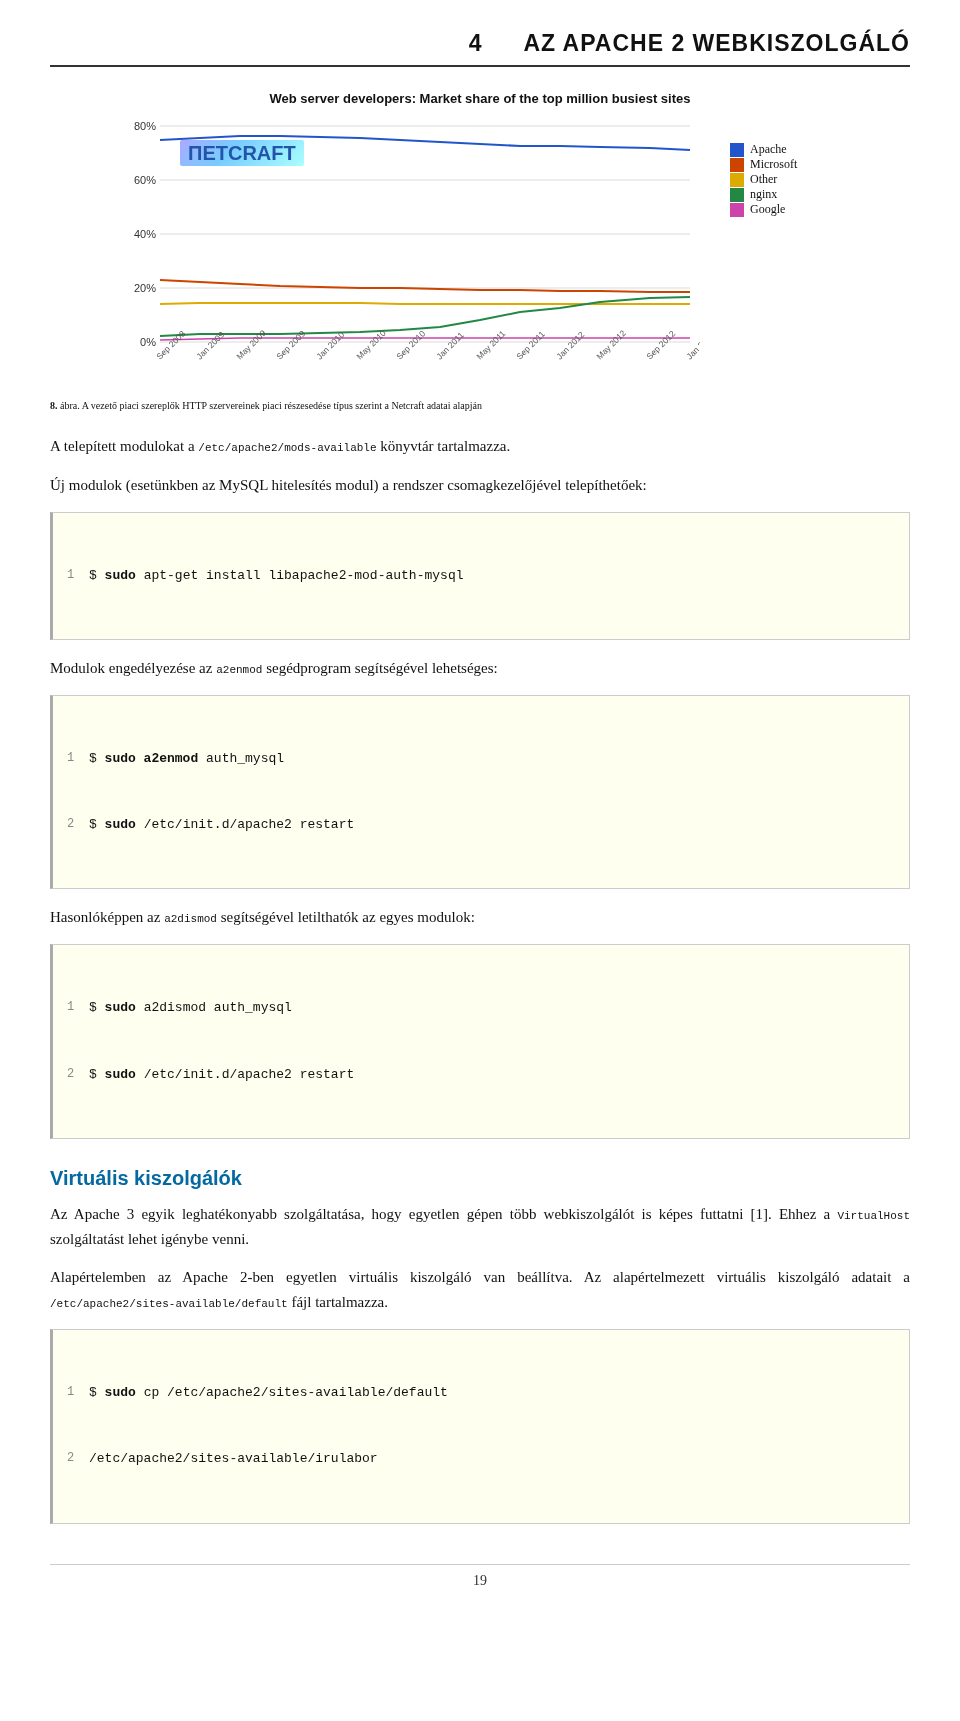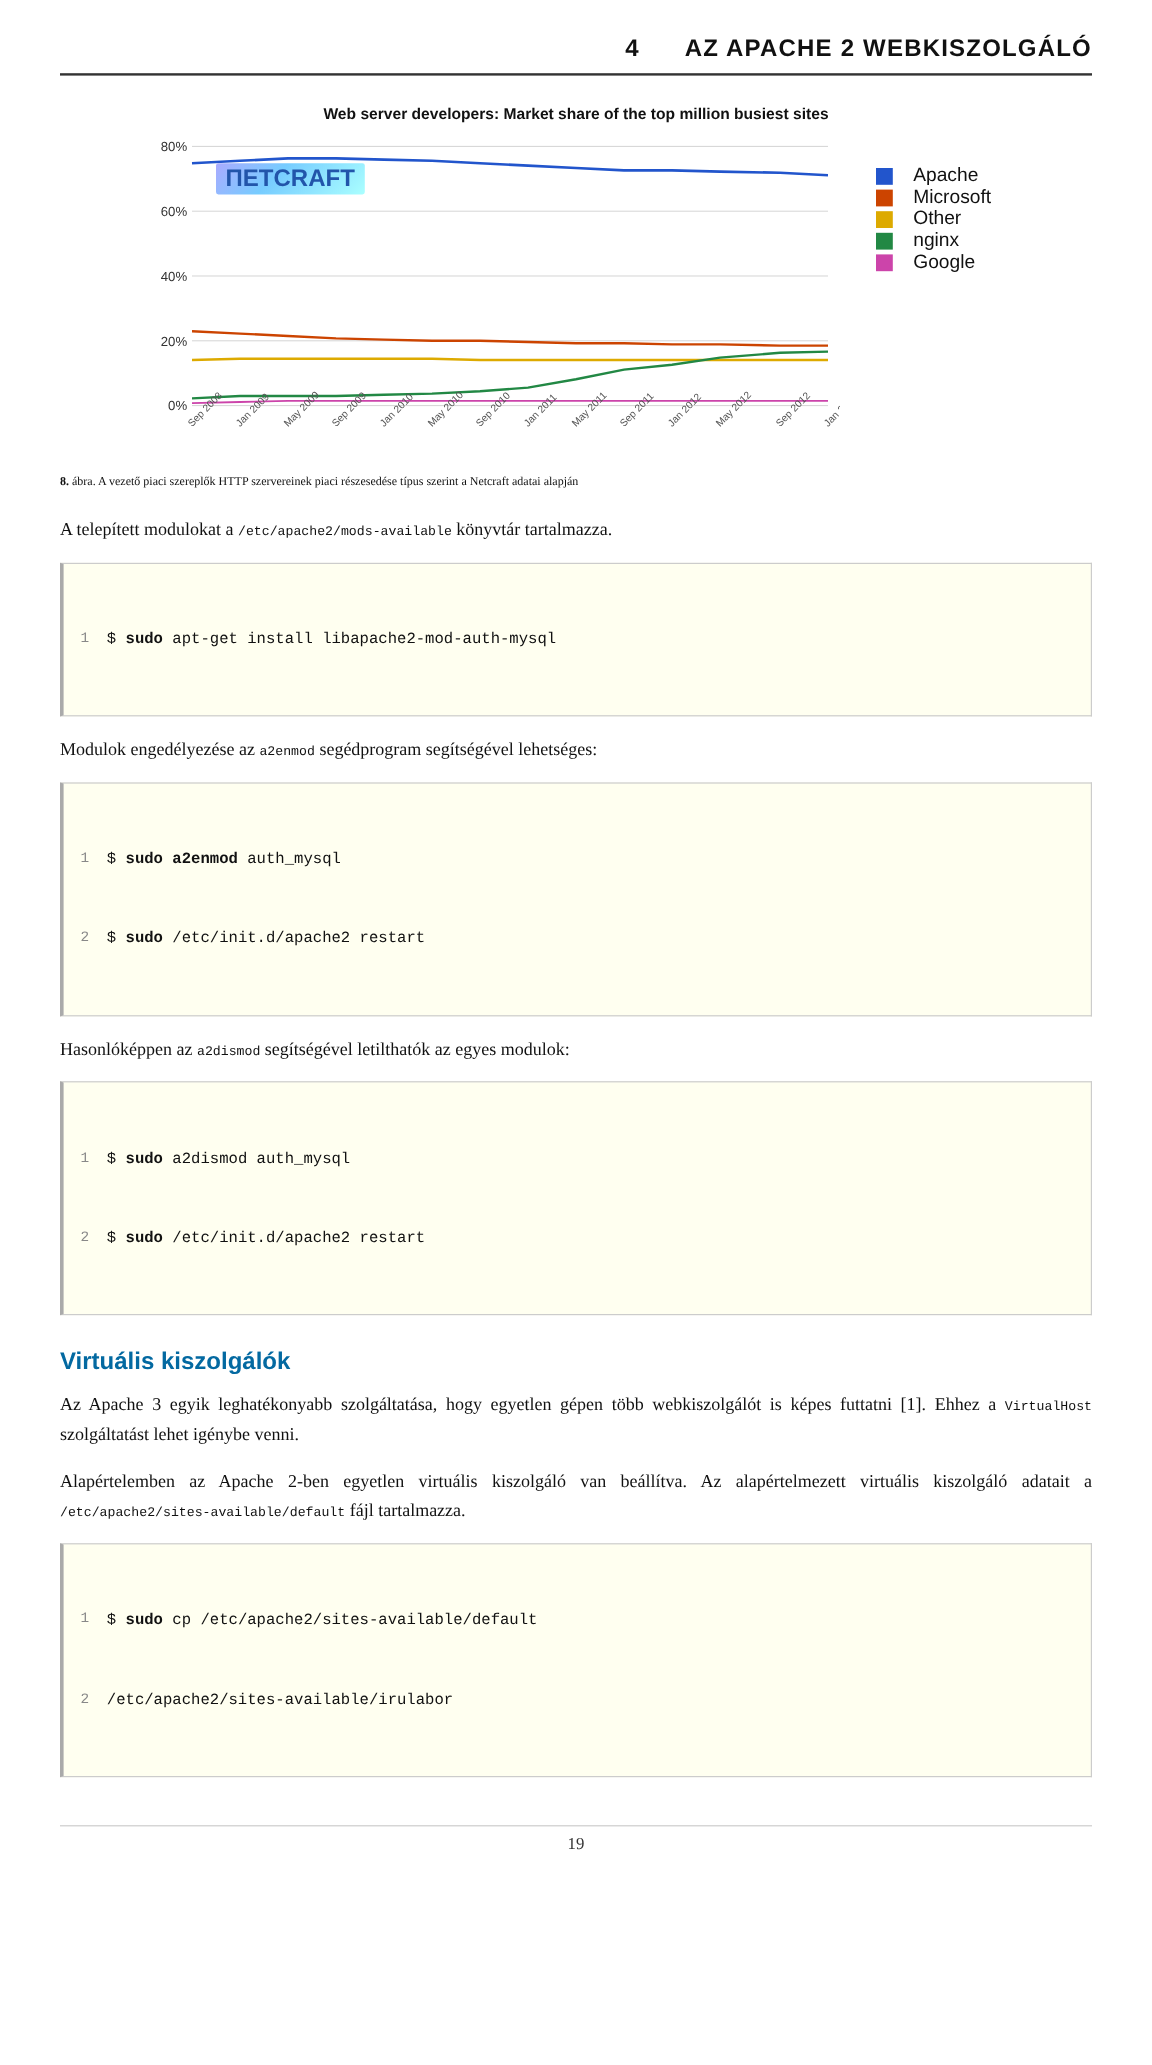--- a/index.html
+++ b/index.html
@@ -18,21 +18,21 @@
       padding: 30px 0 60px 0;
     }
     .page-header {
       display: flex;
       justify-content: flex-end;
       border-bottom: 2px solid #333;
       padding-bottom: 8px;
       margin-bottom: 24px;
     }
     .page-header-title {
-      font-size: 20px;
+      font-size: 23px;
       font-weight: bold;
       letter-spacing: 1px;
       color: #111;
       font-family: 'Arial', sans-serif;
       margin-left: 24px;
     }
     .chapter-num {
       margin-right: 12px;
     }
     
@@ -46,23 +46,23 @@
       text-align: center;
       font-size: 13px;
       font-weight: bold;
       font-family: Arial, sans-serif;
       margin-bottom: 6px;
       color: #111;
     }
     .legend-item {
       display: flex;
       align-items: center;
-      gap: 17px;
-      font-size: 16px;
-      font-family: Liberation Sans, sans-serif;
+      gap: 6px;
+      font-size: 12px;
+      font-family: Liberation Serif, serif;
     }
     .legend-color {
       width: 14px;
       height: 14px;
       display: inline-block;
     }
     
     .figure-caption {
       font-size: 10px;
       line-height: 1.6;
@@ -240,20 +240,23 @@
 
   <p class="figure-caption">
     <span class="fig-num">8.</span>
     <span>ábra. A vezető piaci szereplők HTTP szervereinek piaci részesedése típus szerint a Netcraft adatai alapján</span>
   </p>
 
   <p class="para">
     <span>A telepített modulokat a </span><code>/etc/apache2/mods-available</code><span> könyvtár tartalmazza.</span>
   </p>
 
+  <p class="para">
+    <span>Új modulok (esetünkben az MySQL hitelesítés modul) a rendszer csomagkezelőjével telepíthetőek:</span>
+  </p>
 
   <div class="code-block">
     <div class="code-line">
       <span class="line-num">1</span>
       <span class="code-content">$ <span class="kw-bold">sudo</span> apt-get install libapache2-mod-auth-mysql</span>
     </div>
   </div>
 
   <p class="para">
     <span>Modulok engedélyezése az </span><code>a2enmod</code><span> segédprogram segítségével lehetséges:</span>

